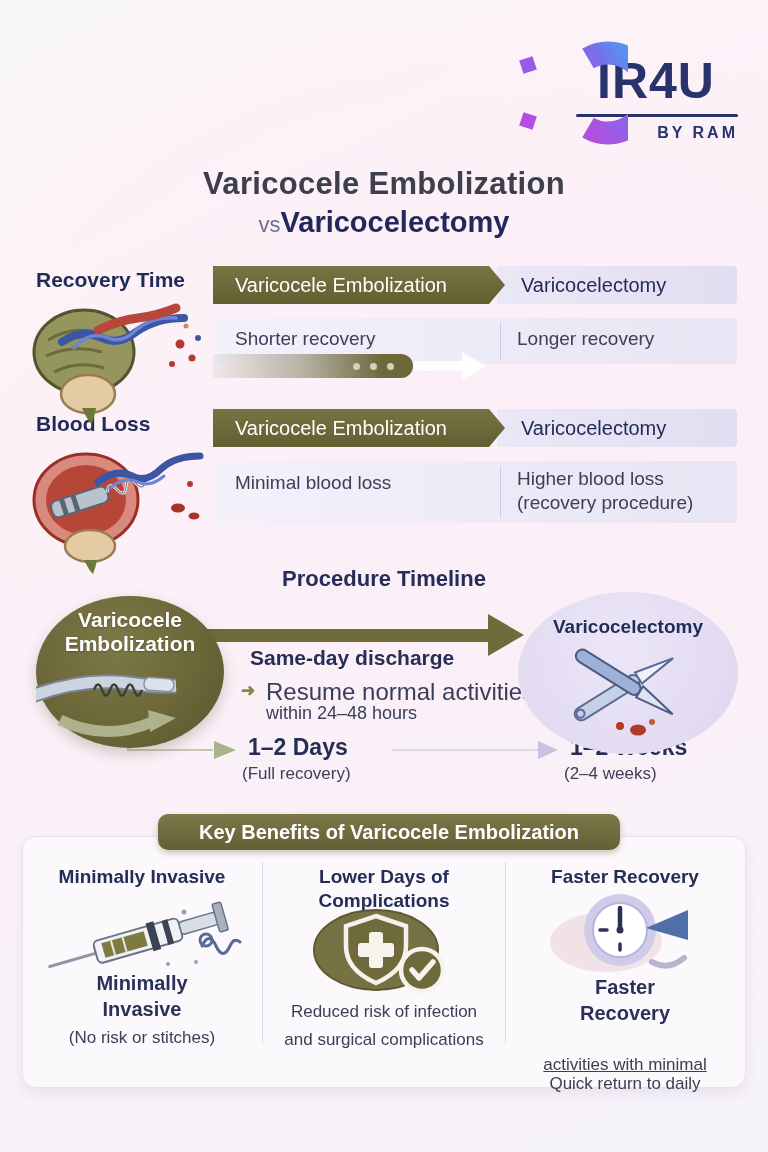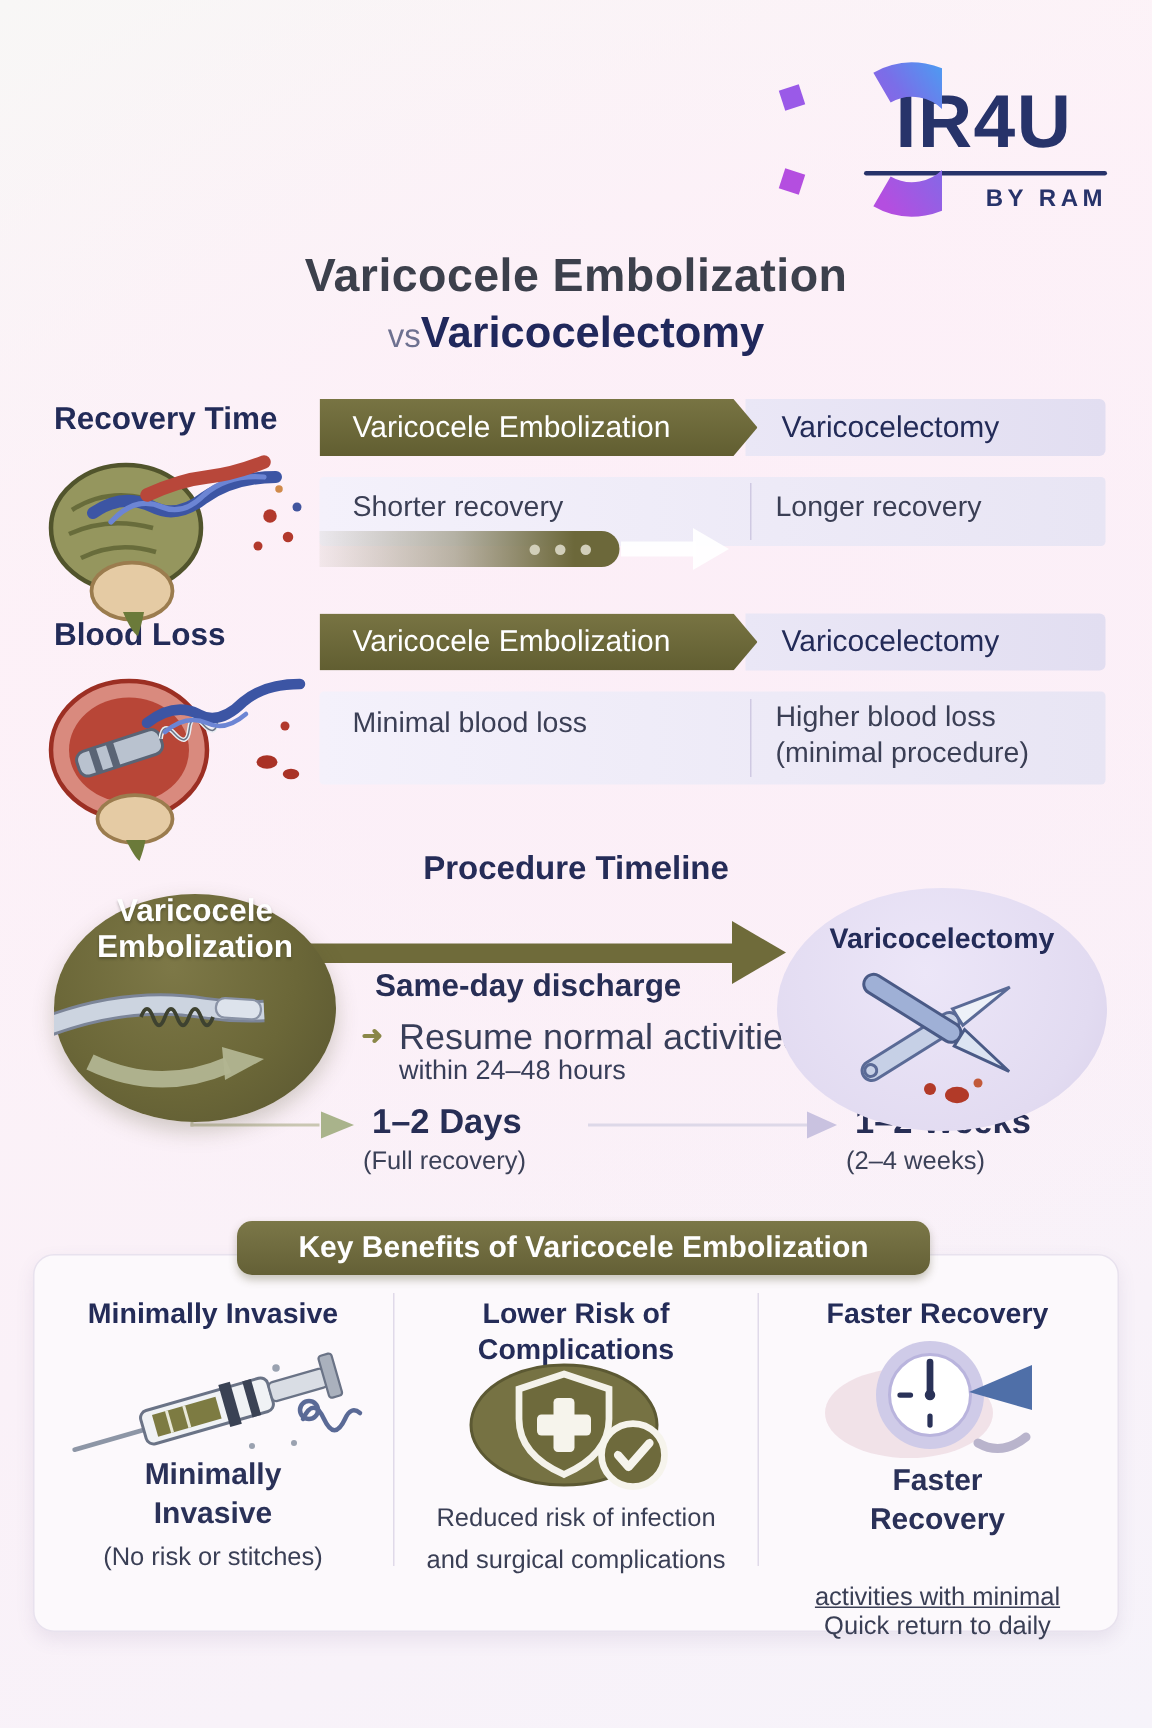--- a/index.html
+++ b/index.html
@@ -68,21 +68,21 @@
   .tl-title{ top:566px; font-size:22px; font-weight:700; color:#252c58;}
   .tl-arrow-shaft{ left:200px; top:629px; width:292px; height:13px; background:#6f6b3a; z-index:1;}
   .tl-arrow-head{ left:488px; top:614px; width:0; height:0; z-index:1;
     border-left:36px solid #6f6b3a; border-top:21px solid transparent; border-bottom:21px solid transparent;}
   .tl-circle{
     left:36px; top:596px; width:188px; height:152px; border-radius:50%; z-index:2;
     background:radial-gradient(circle at 42% 32%, #7d7847 0%, #6b6738 55%, #585530 100%);
     box-shadow:0 6px 14px rgba(80,75,40,.25);
     text-align:center; color:#fff;
   }
-  .tl-circle .l1{ font-size:21px; font-weight:600; text-shadow:0 1px 2px rgba(0,0,0,.25);}
+  .tl-circle .l1{ margin-top:12px; font-size:21px; font-weight:600; text-shadow:0 1px 2px rgba(0,0,0,.25);}
   .tl-circle .l2{ font-size:21px; font-weight:600; text-shadow:0 1px 2px rgba(0,0,0,.25);}
   .tl-ellipse{
     left:518px; top:592px; width:220px; height:162px; border-radius:50%; z-index:2;
     background:radial-gradient(circle at 45% 35%, #ece6f8 0%, #e2dbf1 70%, #d9d0ea 100%);
     text-align:center;
   }
   .tl-ellipse .name{ margin-top:24px; font-size:19px; font-weight:600; color:#232b58;}
   .tl-discharge{ left:250px; top:646px; font-size:21px; font-weight:700; color:#272e55;}
   .tl-resume-arrow{ left:241px; top:680px; font-size:17px; color:#8a8748; font-weight:700;}
   .tl-resume1{ left:266px; top:678px; font-size:24px; color:#383e59;}
@@ -198,21 +198,21 @@
     <circle cx="170" cy="46" r="3" fill="#b2392c"></circle>
   </svg>
 
   <div class="abs hdr-left nowrap" style="top:409px;">Varicocele Embolization</div>
   <div class="abs hdr-right nowrap" style="top:409px;">Varicocelectomy</div>
 
   <div class="abs cmp-row" style="top:461px; height:62px;"></div>
   <div class="abs cmp-divider" style="left:500px; top:466px; height:52px;"></div>
   <div class="abs cell-text nowrap" style="left:235px; top:472px;">Minimal blood loss</div>
   <div class="abs cell-text nowrap" style="left:517px; top:468px;">Higher blood loss</div>
-  <div class="abs cell-text nowrap" style="left:517px; top:492px;">(minimal procedure)</div>
+  <div class="abs cell-text nowrap" style="left:517px; top:492px;">(recovery procedure)</div>
 
   <div class="abs center tl-title">Procedure Timeline</div>
 
   <div class="abs tl-arrow-shaft"></div>
   <div class="abs tl-arrow-head"></div>
 
   <div class="abs tl-circle">
     <div class="l1">Varicocele</div>
     <div class="l2">Embolization</div>
     <svg width="188" height="86" viewBox="0 0 188 86" style="display:block;">
@@ -281,21 +281,21 @@
     <path d="M168,56 q7,-15 14,0 t14,0 q4,-9 10,-4" fill="none" stroke="#5a6a96" stroke-width="3" stroke-linecap="round"></path>
     <circle cx="172" cy="50" r="6" fill="none" stroke="#5a6a96" stroke-width="3"></circle>
     <circle cx="150" cy="22" r="2.5" fill="#9aa2b0"></circle>
     <circle cx="162" cy="72" r="2" fill="#9aa2b0"></circle>
     <circle cx="134" cy="74" r="2" fill="#9aa2b0"></circle>
   </svg>
   <div class="abs b-caption nowrap" style="left:30px; width:224px; top:972px;">Minimally</div>
   <div class="abs b-caption nowrap" style="left:30px; width:224px; top:998px;">Invasive</div>
   <div class="abs b-desc nowrap" style="left:30px; width:224px; top:1028px;">(No risk or stitches)</div>
 
-  <div class="abs b-title nowrap" style="left:272px; width:224px; top:866px;">Lower Risk of</div>
+  <div class="abs b-title nowrap" style="left:272px; width:224px; top:866px;">Lower Days of</div>
   <div class="abs b-title nowrap" style="left:272px; width:224px; top:890px;">Complications</div>
   <svg class="abs" style="left:300px; top:908px;" width="168" height="86" viewBox="0 0 168 86">
     <ellipse cx="76" cy="42" rx="62" ry="40" fill="#767243"></ellipse>
     <ellipse cx="76" cy="42" rx="62" ry="40" fill="none" stroke="#5c5933" stroke-width="2"></ellipse>
     <path d="M76,8 l30,10 v20 c0,19 -14,30 -30,37 c-16,-7 -30,-18 -30,-37 v-20 z" fill="#6e6a3c" stroke="#f4f2ea" stroke-width="4.5"></path>
     <rect x="69" y="24" width="14" height="36" rx="3" fill="#f6f4ec"></rect>
     <rect x="58" y="35" width="36" height="14" rx="3" fill="#f6f4ec"></rect>
     <circle cx="122" cy="62" r="21" fill="#6e6a3c" stroke="#f6f4ec" stroke-width="4.5"></circle>
     <path d="M112,62 l7,8 l14,-16" fill="none" stroke="#f6f4ec" stroke-width="5.5" stroke-linecap="round" stroke-linejoin="round"></path>
   </svg>

